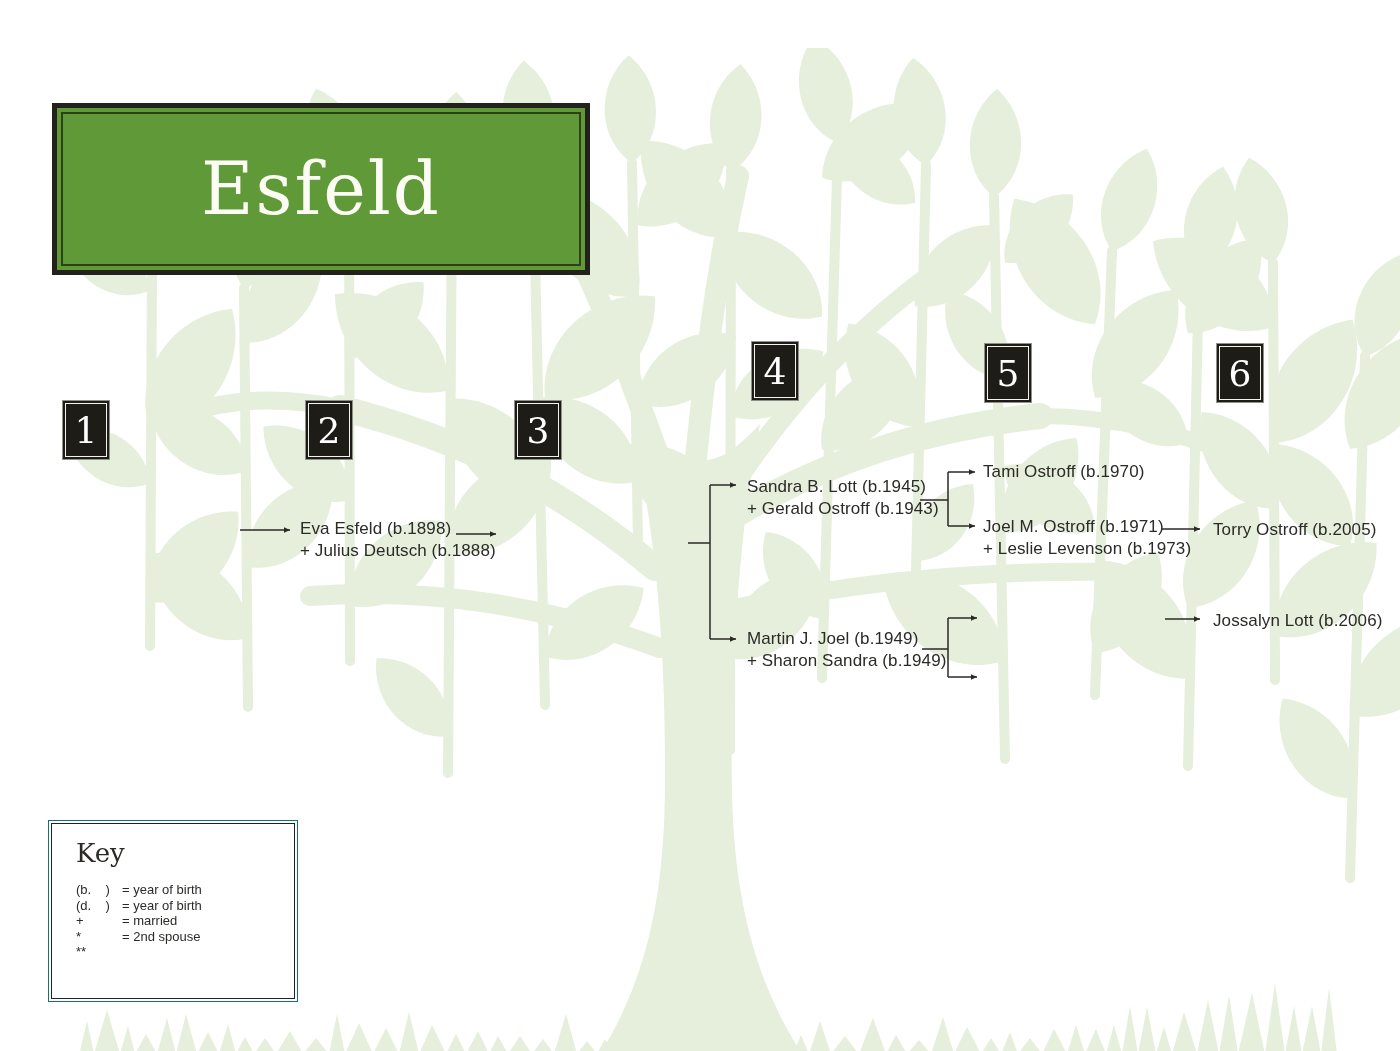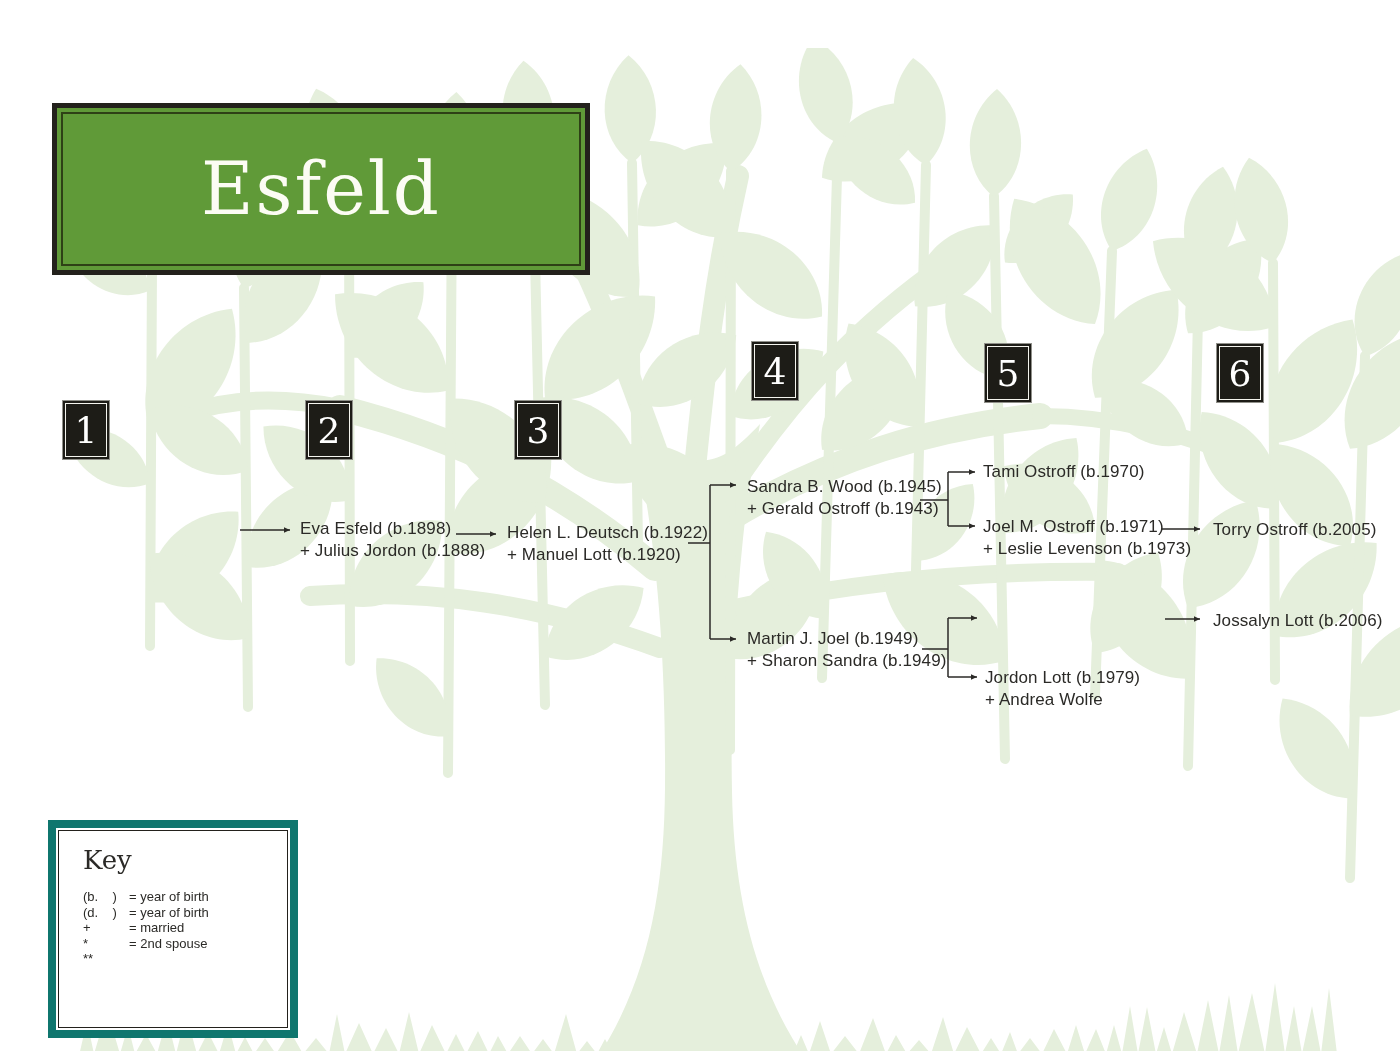--- a/index.html
+++ b/index.html
@@ -20,22 +20,22 @@
          box-sizing:border-box;z-index:3;}
   .badge-frame{position:absolute;inset:2px;border:1px solid #f4f4ee;display:flex;align-items:center;
          justify-content:center;color:#ffffff;font-family:"DejaVu Serif",serif;font-size:36px;}
 
   
   .person{position:absolute;font-size:17px;line-height:22px;white-space:nowrap;z-index:3;
           letter-spacing:.1px;}
   .person.big{font-size:20px;line-height:25px;}
 
   
-  .key{position:absolute;left:48px;top:772px;width:250px;height:218px;background:#fff;
-       border:8px solid #0f766e;box-sizing:border-box;z-index:3;}
+  .key{position:absolute;left:48px;top:772px;width:250px;height:182px;background:#fff;
+       border:1px solid #0f766e;box-sizing:border-box;z-index:3;}
   .key-frame{position:absolute;inset:2px;border:1px solid #23211c;box-sizing:border-box;
        padding:14px 8px 0 24px;}
   .key-title{font-family:"DejaVu Serif",serif;font-size:26px;margin:0 0 14px 0;}
   .key-rows{font-size:13px;line-height:15.5px;}
   .key-row{display:flex;}
   .key-sym{width:46px;white-space:pre;flex:none;}
   .key-meaning{white-space:pre-wrap;}
 </style>
 </head>
 <body>
@@ -183,47 +183,39 @@
   <div class="badge" style="left:984px;top:295px">
     <div class="badge-frame">5</div>
     </div>
   <div class="badge" style="left:1216px;top:295px">
     <div class="badge-frame">6</div>
     </div>
 
 
   <div class="person" style="left:300px;top:470px">
     <div>Eva Esfeld (b.1898)</div>
-    <div>+ Julius Jordon (b.1888)</div>
-  </div>
-
-  <div class="person" style="left:507px;top:474px">
-    <div>Helen L. Deutsch (b.1922)</div>
-    <div>+ Manuel Lott (b.1920)</div>
-  </div>
+    <div>+ Julius Deutsch (b.1888)</div>
+  </div>
+
 
   <div class="person" style="left:747px;top:428px">
-    <div>Sandra B. Wood (b.1945)</div>
+    <div>Sandra B. Lott (b.1945)</div>
     <div>+ Gerald Ostroff (b.1943)</div>
   </div>
   <div class="person" style="left:747px;top:580px">
     <div>Martin J. Joel (b.1949)</div>
     <div>+ Sharon Sandra (b.1949)</div>
   </div>
 
   <div class="person" style="left:983px;top:413px">
     <div>Tami Ostroff (b.1970)</div>
   </div>
   <div class="person" style="left:983px;top:468px">
     <div>Joel M. Ostroff (b.1971)</div>
     <div>+ Leslie Levenson (b.1973)</div>
-  </div>
-  <div class="person" style="left:985px;top:619px">
-    <div>Jordon Lott (b.1979)</div>
-    <div>+ Andrea Wolfe</div>
   </div>
 
   <div class="person" style="left:1213px;top:471px">
     <div>Torry Ostroff (b.2005)</div>
   </div>
   <div class="person" style="left:1213px;top:562px">
     <div>Jossalyn Lott (b.2006)</div>
   </div>
 
   <div class="key">

